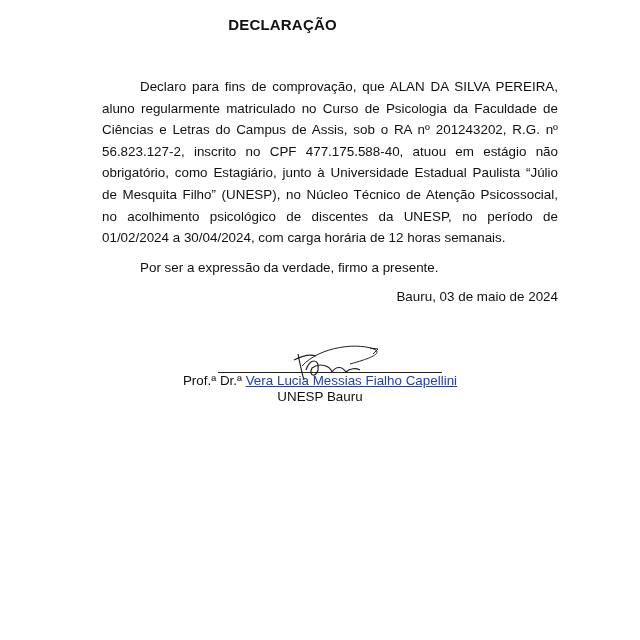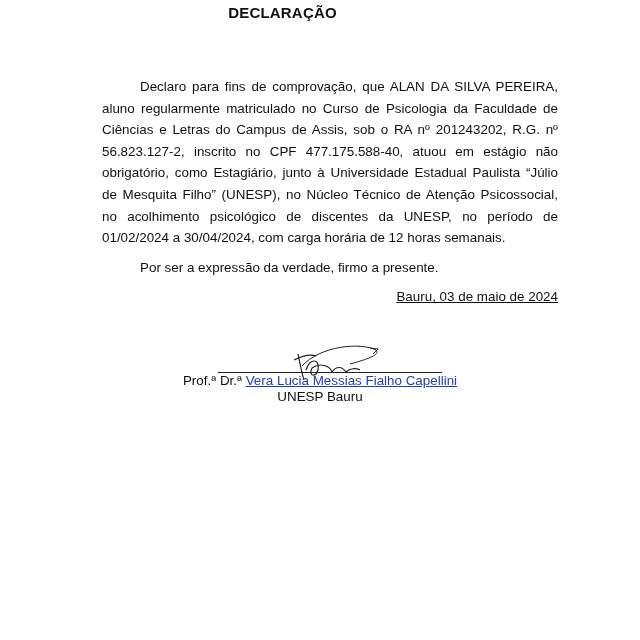--- a/index.html
+++ b/index.html
@@ -1,24 +1,24 @@
 <!DOCTYPE html>
 <html><head>
   <meta charset="utf-8">
   <style>
     html, body { margin: 0; padding: 0; background: #ffffff; }
     body { width: 640px; height: 640px; position: relative; overflow: hidden;
            font-family: "Liberation Sans", sans-serif; color: #111; }
-    .title { position: absolute; top: 4px; left: 0; width: 565px; text-align: center;
+    .title { position: absolute; top: 16px; left: 0; width: 565px; text-align: center;
              font-weight: bold; font-size: 15px; letter-spacing: 0.2px; }
     .body-text { position: absolute; top: 68px; left: 94px; width: 472px;
                  font-size: 13.4px; line-height: 21.6px; text-align: justify; }
     .body-text p { margin: 8px; }
     .indent { text-indent: 38px; }
-    .date { text-align: right; text-decoration: underline; }
+    .date { text-align: right; }
     .sig-area { position: absolute; top: 340px; left: 200px; width: 262px; }
     .sig-line { position: absolute; top: 32px; left: 18px; width: 224px; height: 1px; background: #222; }
     .signature { position: absolute; top: 0; left: 80px; width: 110px; height: 42px; }
     .sig-text { position: absolute; top: 373px; left: 0; width: 640px; text-align: center;
                 font-size: 13.4px; line-height: 15.5px; }
     .sig-text a { color: #1f3fb5; text-decoration: underline; }
   </style>
 </head>
 <body>
 

